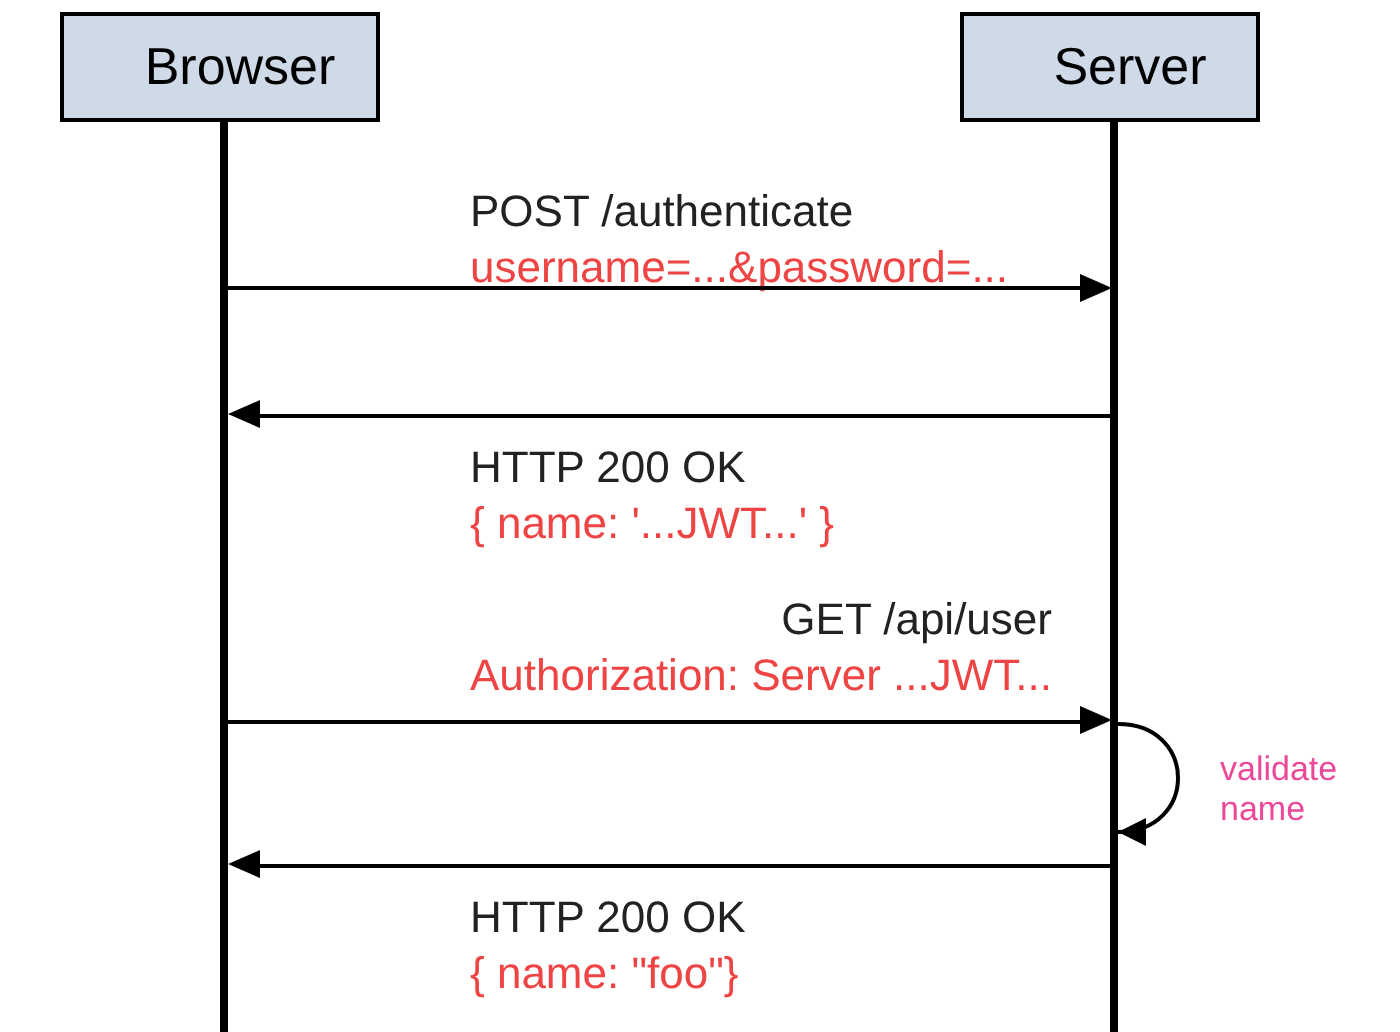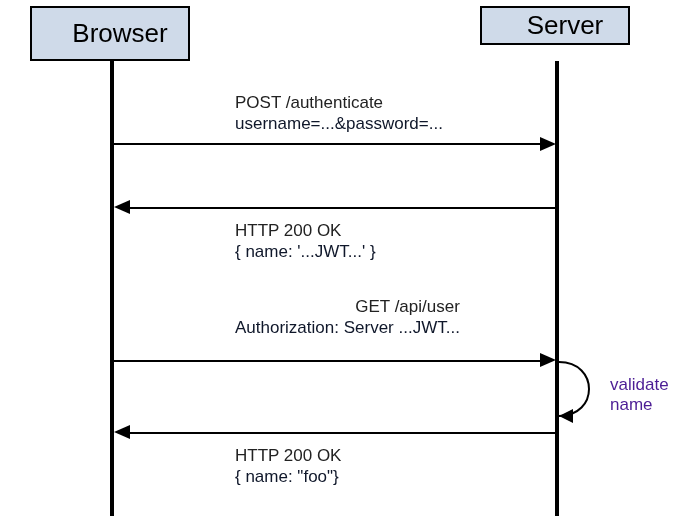--- a/index.html
+++ b/index.html
@@ -28,27 +28,27 @@
     box-sizing: border-box;
     padding-left: 20px;
   }
   .lifeline {
     position: absolute;
     width: 4px;
     background: #000;
   }
   .msg {
     position: absolute;
-    font-size: 17px;
+    font-size: 22px;
     line-height: 1.25;
     color: #222;
     white-space: nowrap;
   }
   .msg .sub {
-    color: #0f172a; 
+    color: #ef4444; 
   }
   .arrow-line {
     position: absolute;
     height: 2px;
     background: #000;
   }
   .arrow-head-right {
     position: absolute;
     width: 0; height: 0;
     border-top: 7px solid transparent;
@@ -58,34 +58,34 @@
   .arrow-head-left {
     position: absolute;
     width: 0; height: 0;
     border-top: 7px solid transparent;
     border-bottom: 7px solid transparent;
     border-right: 16px solid #000;
   }
   .self-note {
     position: absolute;
     font-size: 17px;
-    color: #4c1d95;
+    color: #ec4899;
     line-height: 1.2;
   }
 </style>
 </head>
 <body>
 
 <div class="canvas">
 
   <div class="participant-box" style="left:30px; top:6px; width:160px; height:55px;">
     <span>Browser</span>
   </div>
 
-  <div class="participant-box" style="left:480px; top:6px; width:150px; height:39px;">
+  <div class="participant-box" style="left:480px; top:6px; width:150px; height:55px;">
     <span>Server</span>
   </div>
 
   <div class="lifeline" style="left:110px; top:61px; height:455px;"></div>
   <div class="lifeline" style="left:555px; top:61px; height:455px;"></div>
 
   <div class="msg" style="left:235px; top:92px;">
     <div>POST /authenticate</div>
     <div class="sub">username=...&amp;password=...</div>
   </div>

